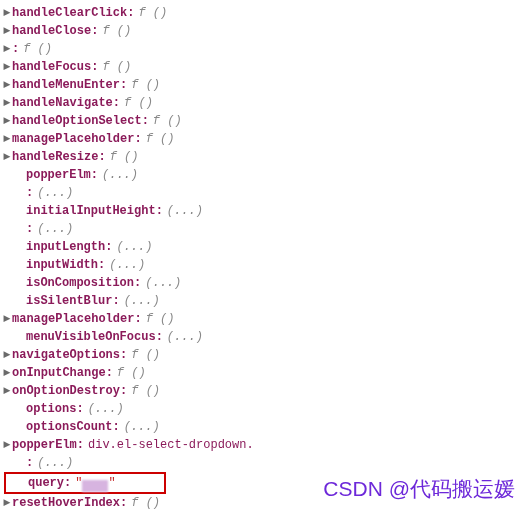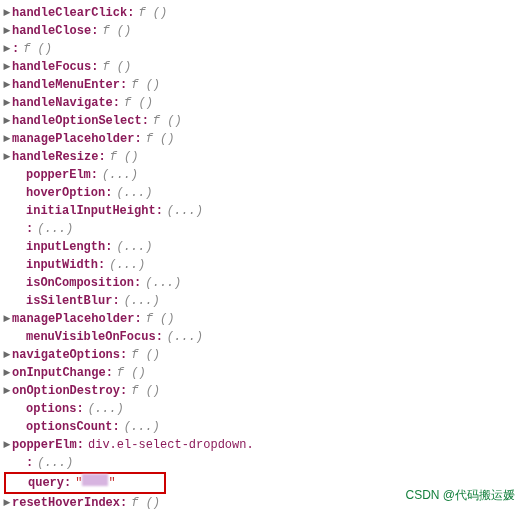--- a/index.html
+++ b/index.html
@@ -46,38 +46,38 @@
     font-family: Liberation Mono, monospace;
   }
   .val-str {
     color: #c62828;
   }
   .highlight-box {
     border: 2px solid #cc0000;
     padding: 0 48px 0 0;
     margin-left: 2px;
     display: inline-flex;
-    align-items: flex-start;
+    align-items: flex-end;
   }
   .blur {
     display: inline-block;
     background: #d7b4e0;
     color: transparent;
     filter: blur(1.2px);
     width: 26px;
     height: 12px;
     vertical-align: middle;
   }
   .watermark {
     position: absolute;
     right: 12px;
     bottom: 10px;
-    color: #15803d;
+    color: #6d28d9;
     font-family: -apple-system, BlinkMacSystemFont, "Segoe UI", sans-serif;
-    font-size: 12px;
+    font-size: 21px;
     pointer-events: none;
   }
 </style>
 </head>
 <body>
 
 <div id="list">
     <div class="row">
       <span class="arrow">▶</span>
       <span class="key">handleClearClick</span>
@@ -132,21 +132,20 @@
       <span class="val-func">f ()</span>
     </div>
     <div class="row">
       <span class="arrow" style="padding-left: 14px; width: 24px;"></span>
       <span class="key">popperElm</span>
       <span class="sep">:</span>
       <span class="val-ellipsis">(...)</span>
     </div>
     <div class="row">
       <span class="arrow" style="padding-left: 14px; width: 24px;"></span>
-      <span class="key">hoverOption</span>
       <span class="sep">:</span>
       <span class="val-ellipsis">(...)</span>
     </div>
     <div class="row">
       <span class="arrow" style="padding-left: 14px; width: 24px;"></span>
       <span class="key">initialInputHeight</span>
       <span class="sep">:</span>
       <span class="val-ellipsis">(...)</span>
     </div>
     <div class="row">

